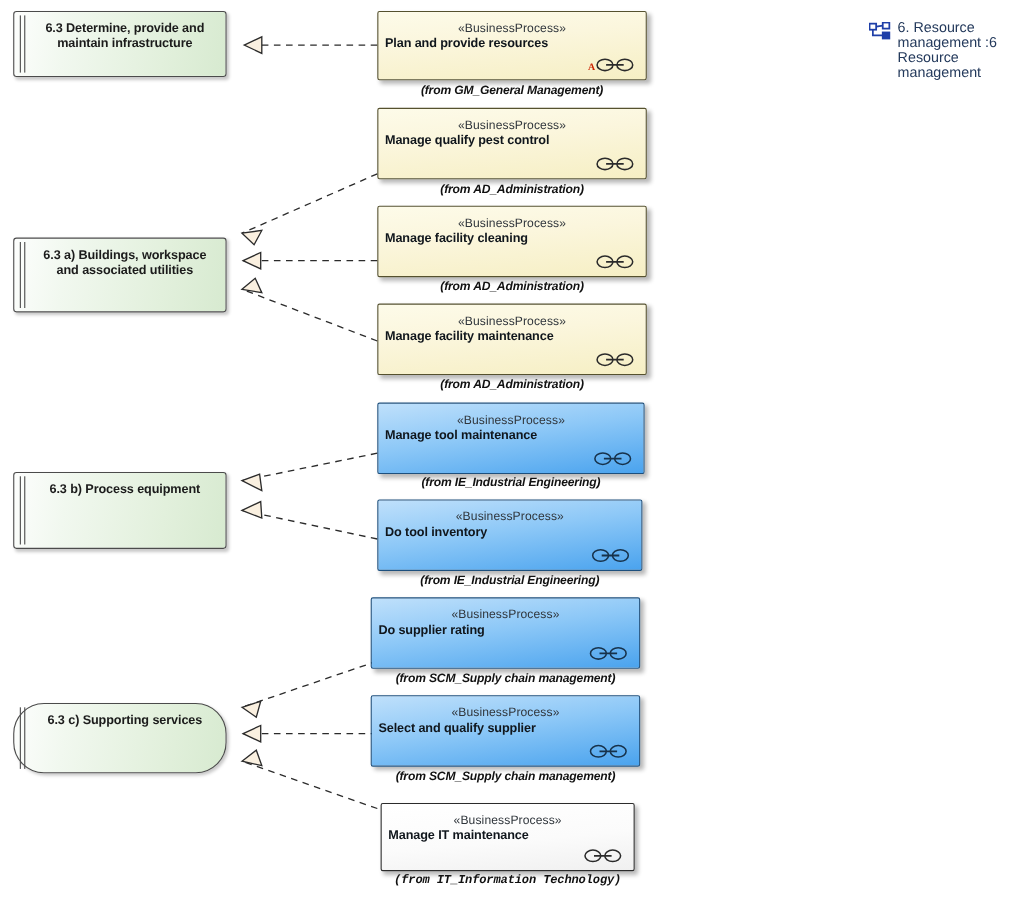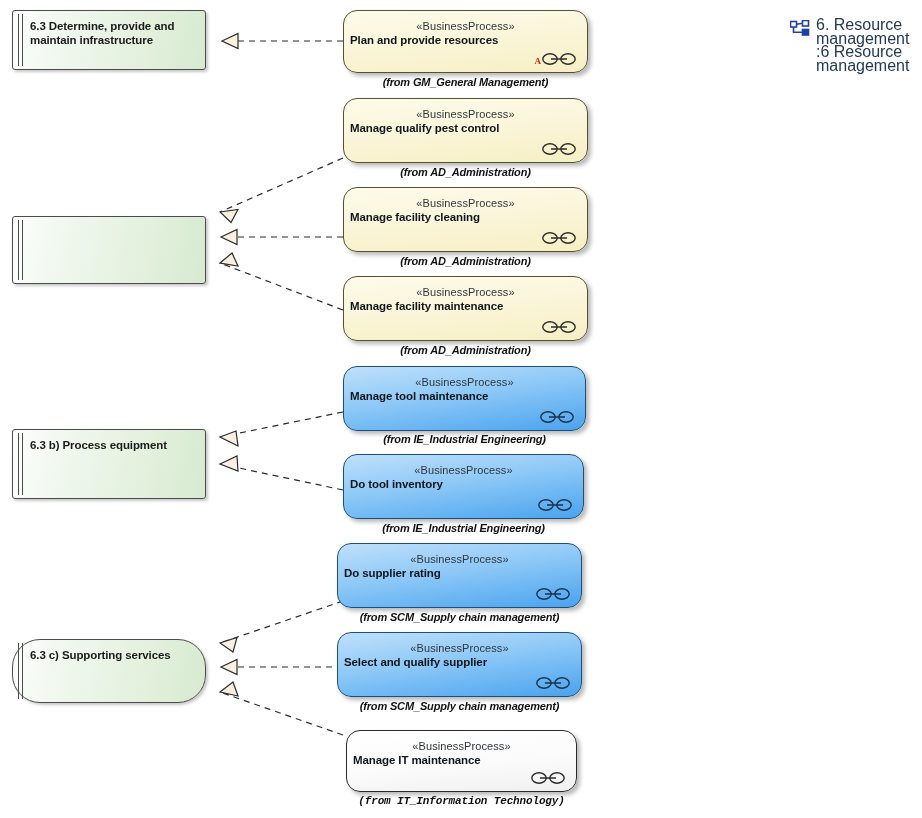--- a/index.html
+++ b/index.html
@@ -17,41 +17,42 @@
   #links{position:absolute;left:0;top:0;width:922px;height:818px;pointer-events:none;}
 
   
   .req{
     position:absolute;
     box-sizing:border-box;
     border:1px solid #4b4b4b;
     border-radius:3px;
     background:linear-gradient(100deg,#fdfefd 0%,#f1f8ef 25%,#e2f0dc 70%,#d7ead0 100%);
     box-shadow:2px 2px 3px rgba(0,0,0,.22);
+    text-align:center;
   }
   .req .bar{
     position:absolute;left:5px;top:3px;bottom:3px;width:0;
     border-left:1px solid #4b4b4b;
   }
   .req .bar2{
     position:absolute;left:9px;top:3px;bottom:3px;width:0;
     border-left:1px solid #4b4b4b;
   }
   .req .req-label{
     position:absolute;left:17px;top:8px;right:8px;
     font-size:11.5px;font-weight:bold;color:#1b1b1b;
     line-height:14px;letter-spacing:-.1px;
   }
 
   
   .proc{
     position:absolute;
     box-sizing:border-box;
     border:1.3px solid #2b2b2b;
-    border-radius:14px;
+    border-radius:2px;
     box-shadow:3px 3px 4px rgba(0,0,0,.28);
     overflow:hidden;
   }
   .proc.yellow{background:linear-gradient(175deg,#fdfbe9 0%,#fbf6dd 40%,#f6efc4 100%);border-color:#55512e;}
   .proc.blue  {background:linear-gradient(172deg,#bfe0fb 0%,#8dc8f7 45%,#4aa3ee 100%);border-color:#1c4f7d;}
   .proc.white {background:linear-gradient(175deg,#ffffff 0%,#fbfbfb 55%,#f0f0f0 100%);border-color:#2b2b2b;}
 
   .stereo{
     position:absolute;left:0;right:0;top:9px;
     text-align:center;font-size:11px;color:#30363c;letter-spacing:.1px;
@@ -72,21 +73,21 @@
     text-align:center;
     font-size:11px;font-style:italic;font-weight:bold;
     color:#111111;letter-spacing:-.15px;white-space:nowrap;
   }
 
   
   #pkg{position:absolute;left:790px;top:18px;width:126px;}
   #pkg .pkg-icon{position:absolute;left:0;top:2px;width:20px;height:17px;}
   #pkg .pkg-text{
     position:absolute;left:26px;top:0;width:100px;
-    font-size:16px;color:#23395b;line-height:13.5px;
+    font-size:13px;color:#23395b;line-height:13.5px;
   }
 </style>
 </head>
 <body>
 
 <div id="canvas">
 
   <svg id="links" viewBox="0 0 922 818">
     <defs>
       <style>
@@ -143,20 +144,21 @@
 
   <div class="req" style="left:12px;top:10px;width:194px;height:60px;">
     <span class="bar"></span>
     <span class="bar2"></span>
     <div class="req-label">6.3 Determine, provide and maintain infrastructure</div>
   </div>
 
   <div class="req" style="left:12px;top:216px;width:194px;height:68px;">
     <span class="bar"></span>
     <span class="bar2"></span>
+    <div class="req-label">6.3 a) Buildings, workspace and associated utilities</div>
   </div>
 
   <div class="req" style="left:12px;top:429px;width:194px;height:70px;">
     <span class="bar"></span>
     <span class="bar2"></span>
     <div class="req-label">6.3 b) Process equipment</div>
   </div>
 
   <div class="req" style="left:12px;top:639px;width:194px;height:64px;border-radius:28px;">
     <span class="bar"></span>

